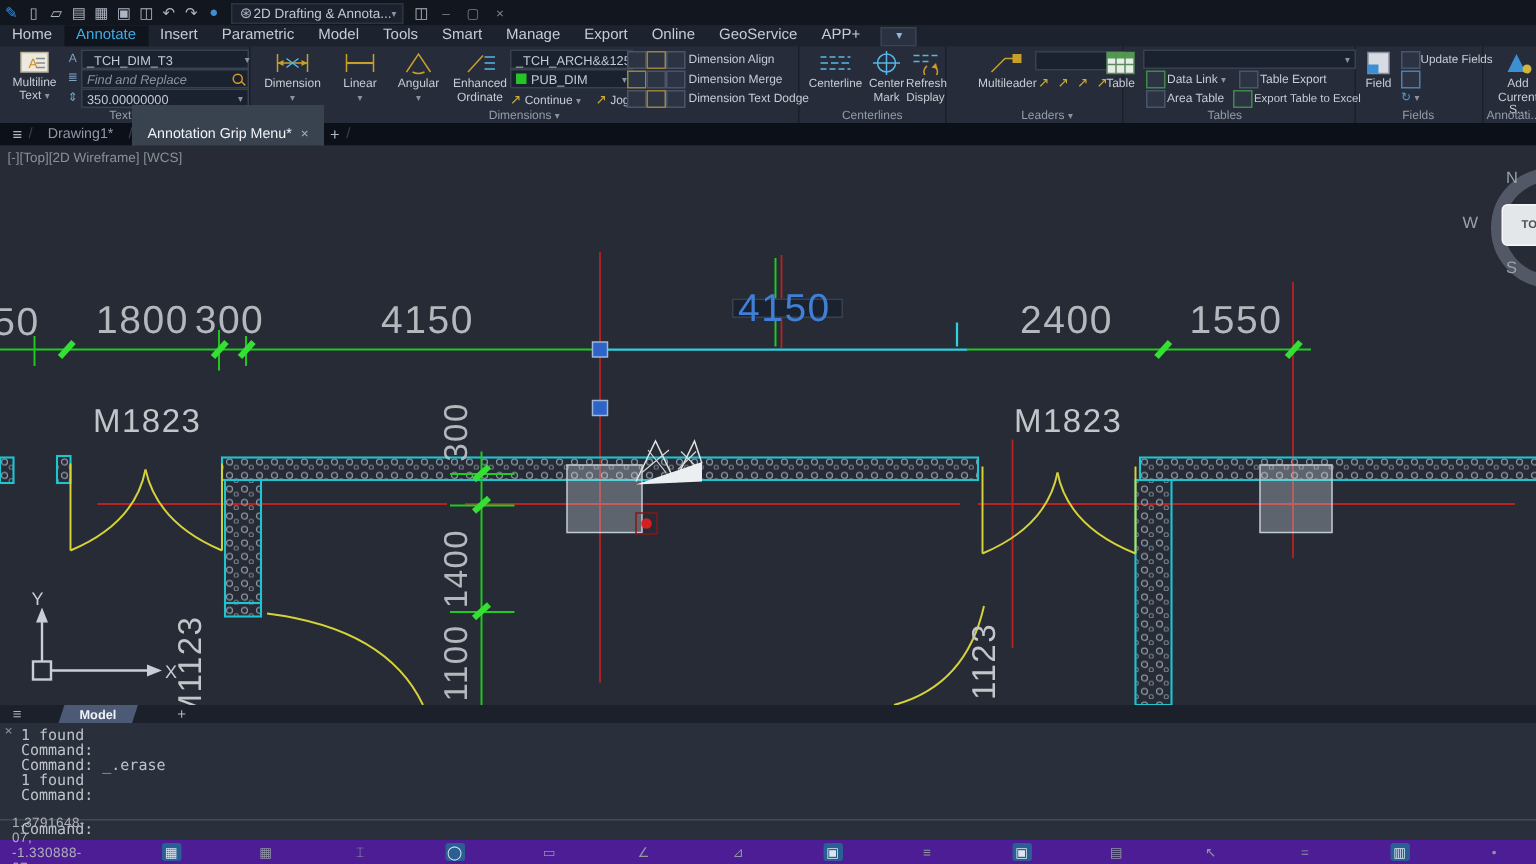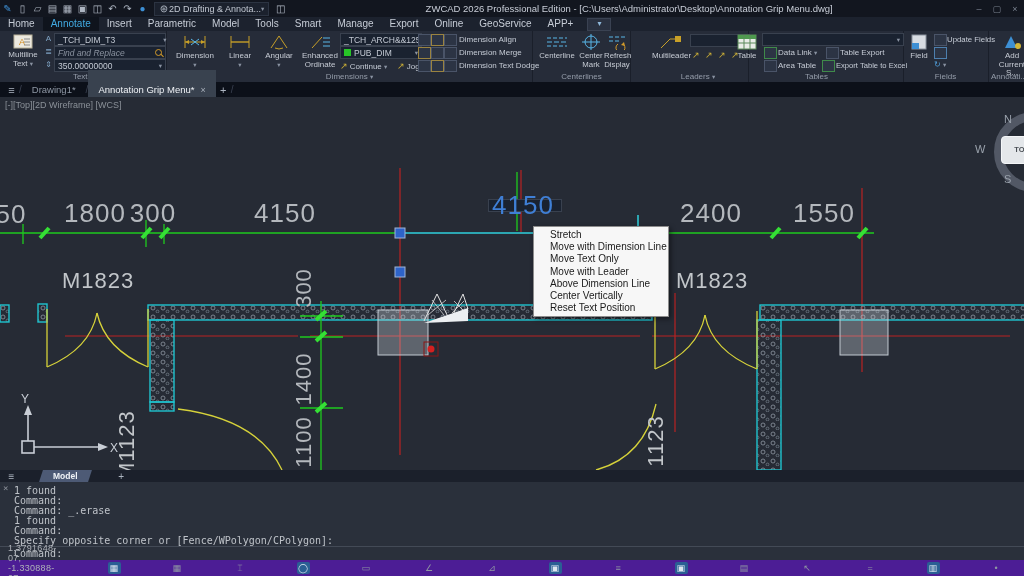--- a/index.html
+++ b/index.html
@@ -95,21 +95,20 @@
   <span class="qicon">◫</span>
   <span class="qicon">↶</span>
   <span class="qicon">↷</span>
   <span class="qicon blue">●</span>
   <div id="workspace">
     <span class="qicon" style="width:10px">⊛</span>
     <span>2D Drafting &amp; Annota...</span>
     <span class="cv">▾</span>
   </div>
   <span class="qicon">◫</span>
-  <span id="wintitle">ZWCAD 2026 Professional Edition - [C:\Users\Administrator\Desktop\Annotation Grip Menu.dwg]</span>
   <span class="winbtn">–</span>
   <span class="winbtn">▢</span>
   <span class="winbtn">×</span>
 </div>
 
 <div id="menubar" class="p">
   <span class="mtab">Home</span>
   <span class="mtab active">Annotate</span>
   <span class="mtab">Insert</span>
   <span class="mtab">Parametric</span>
@@ -451,45 +450,35 @@
   <div class="p dlabel v" style="left:628px;top:331px;width:56px;">1123</div>
   <div class="p ucsl" style="left:21px;top:295px;">Y</div>
   <div class="p ucsl" style="left:110px;top:344px;">X</div>
 
   <div class="p" id="vcube-ring"></div>
   <span class="vc-letter" style="left:1004px;top:16px;">N</span>
   <span class="vc-letter" style="left:975px;top:46px;">W</span>
   <span class="vc-letter" style="left:1004px;top:76px;">S</span>
   <div class="p" id="vcube-top">TOP</div>
 
-  <div class="p" id="ctxmenu">
-    <div class="ctxitem">Stretch</div>
-    <div class="ctxitem">Move with Dimension Line</div>
-    <div class="ctxitem">Move Text Only</div>
-    <div class="ctxitem">Move with Leader</div>
-    <div class="ctxitem">Above Dimension Line</div>
-    <div class="ctxitem">Center Vertically</div>
-    <div class="ctxitem">Reset Text Position</div>
-  </div>
 </div>
 
 <div id="modelbar" class="p">
   <span class="qicon" style="margin-left:4px;font-size:10px;">≡</span>
   <div id="modeltab"><span>Model</span></div>
   <span class="qicon" style="margin-left:24px;font-size:10px;">+</span>
 </div>
 
 <div id="cmd" class="p">
   <span class="p" style="left:3px;top:1px;color:#8a8f98;font-size:9px;">×</span>
   <div class="cline" style="top:3px;">1 found</div>
   <div class="cline" style="top:13px;">Command:</div>
   <div class="cline" style="top:23px;">Command: _.erase</div>
   <div class="cline" style="top:33px;">1 found</div>
   <div class="cline" style="top:43px;">Command:</div>
-  <div class="cline" style="top:53px;">Specify opposite corner or [Fence/WPolygon/CPolygon]:</div>
   <div id="cmdprompt">
       <span>Command:</span>
     </div>
 </div>
 
 <div id="statusbar" class="p">
   <span id="coords">1.3791648-07, -1.330888-07, 0.00000000</span>
   <span class="sic on">▦</span>
   <span class="sic">▦</span>
   <span class="sic">⌶</span>

